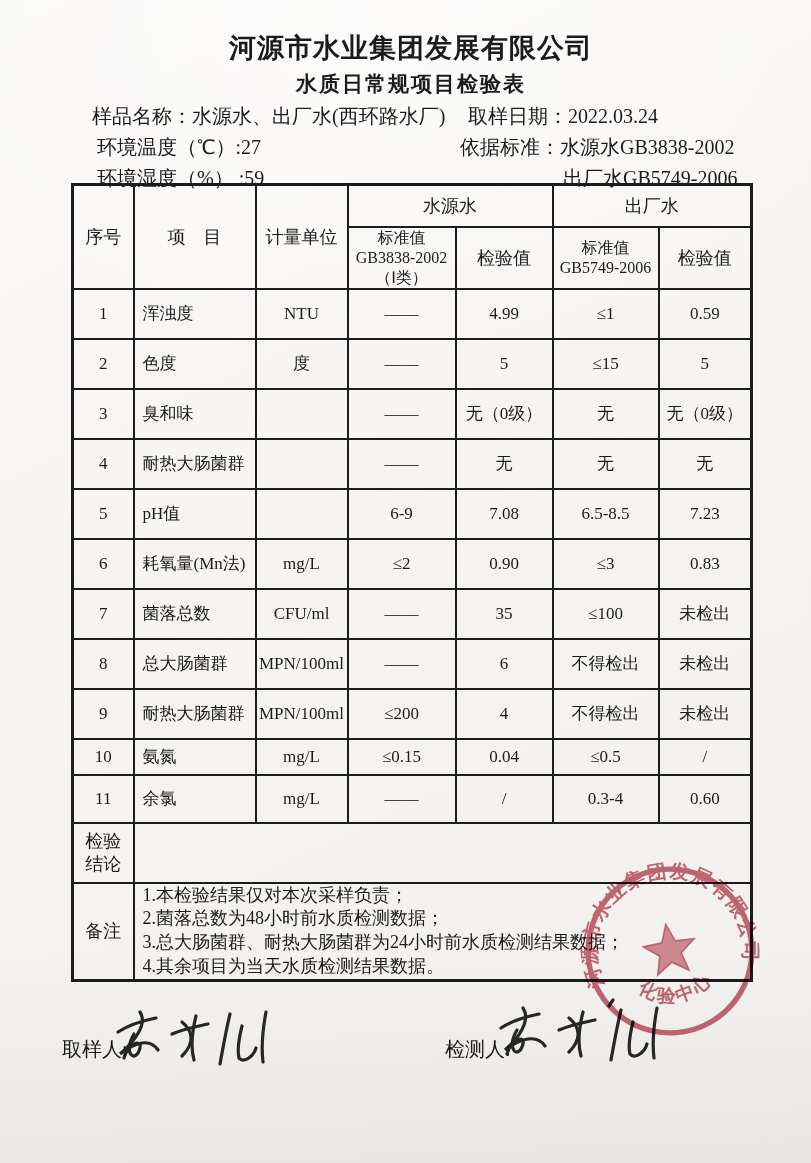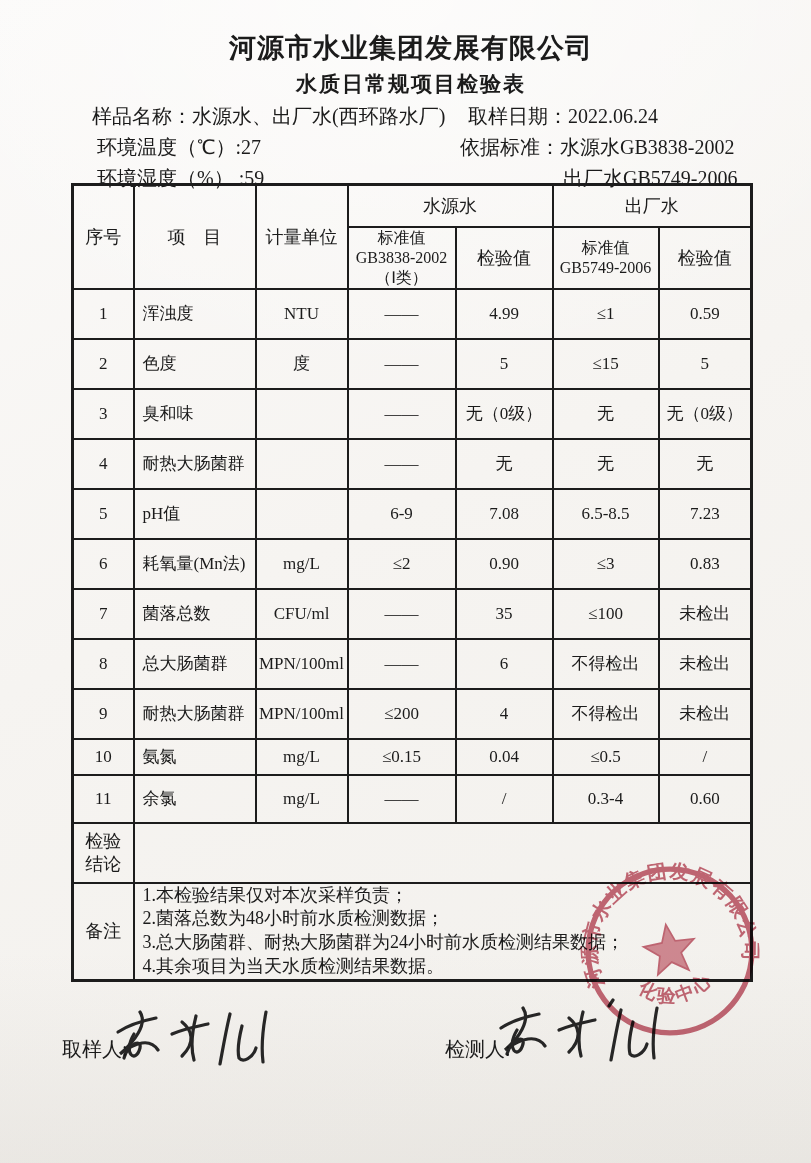--- a/index.html
+++ b/index.html
@@ -42,21 +42,21 @@
 
 <div class="sheen"></div>
 
 <h1 class="company">河源市水业集团发展有限公司</h1>
 <h2 class="doctitle">水质日常规项目检验表</h2>
 
 <div class="infoline" style="left:92px;top:103px;">
   <span>样品名称：</span><span>水源水、出厂水(西环路水厂)</span>
 </div>
 <div class="infoline" style="left:468px;top:103px;">
-  <span>取样日期：</span><span>2022.06.24</span>
+  <span>取样日期：</span><span>2022.03.24</span>
 </div>
 <div class="infoline" style="left:97px;top:134px;">
   <span>环境温度（℃）:</span><span>27</span>
 </div>
 <div class="infoline" style="left:460px;top:134px;">
   <span>依据标准：</span><span>水源水GB3838-2002</span>
 </div>
 <div class="infoline" style="left:97px;top:165px;text-align:right;">
   <span>环境湿度（%） :</span><span>59</span>
 </div>

